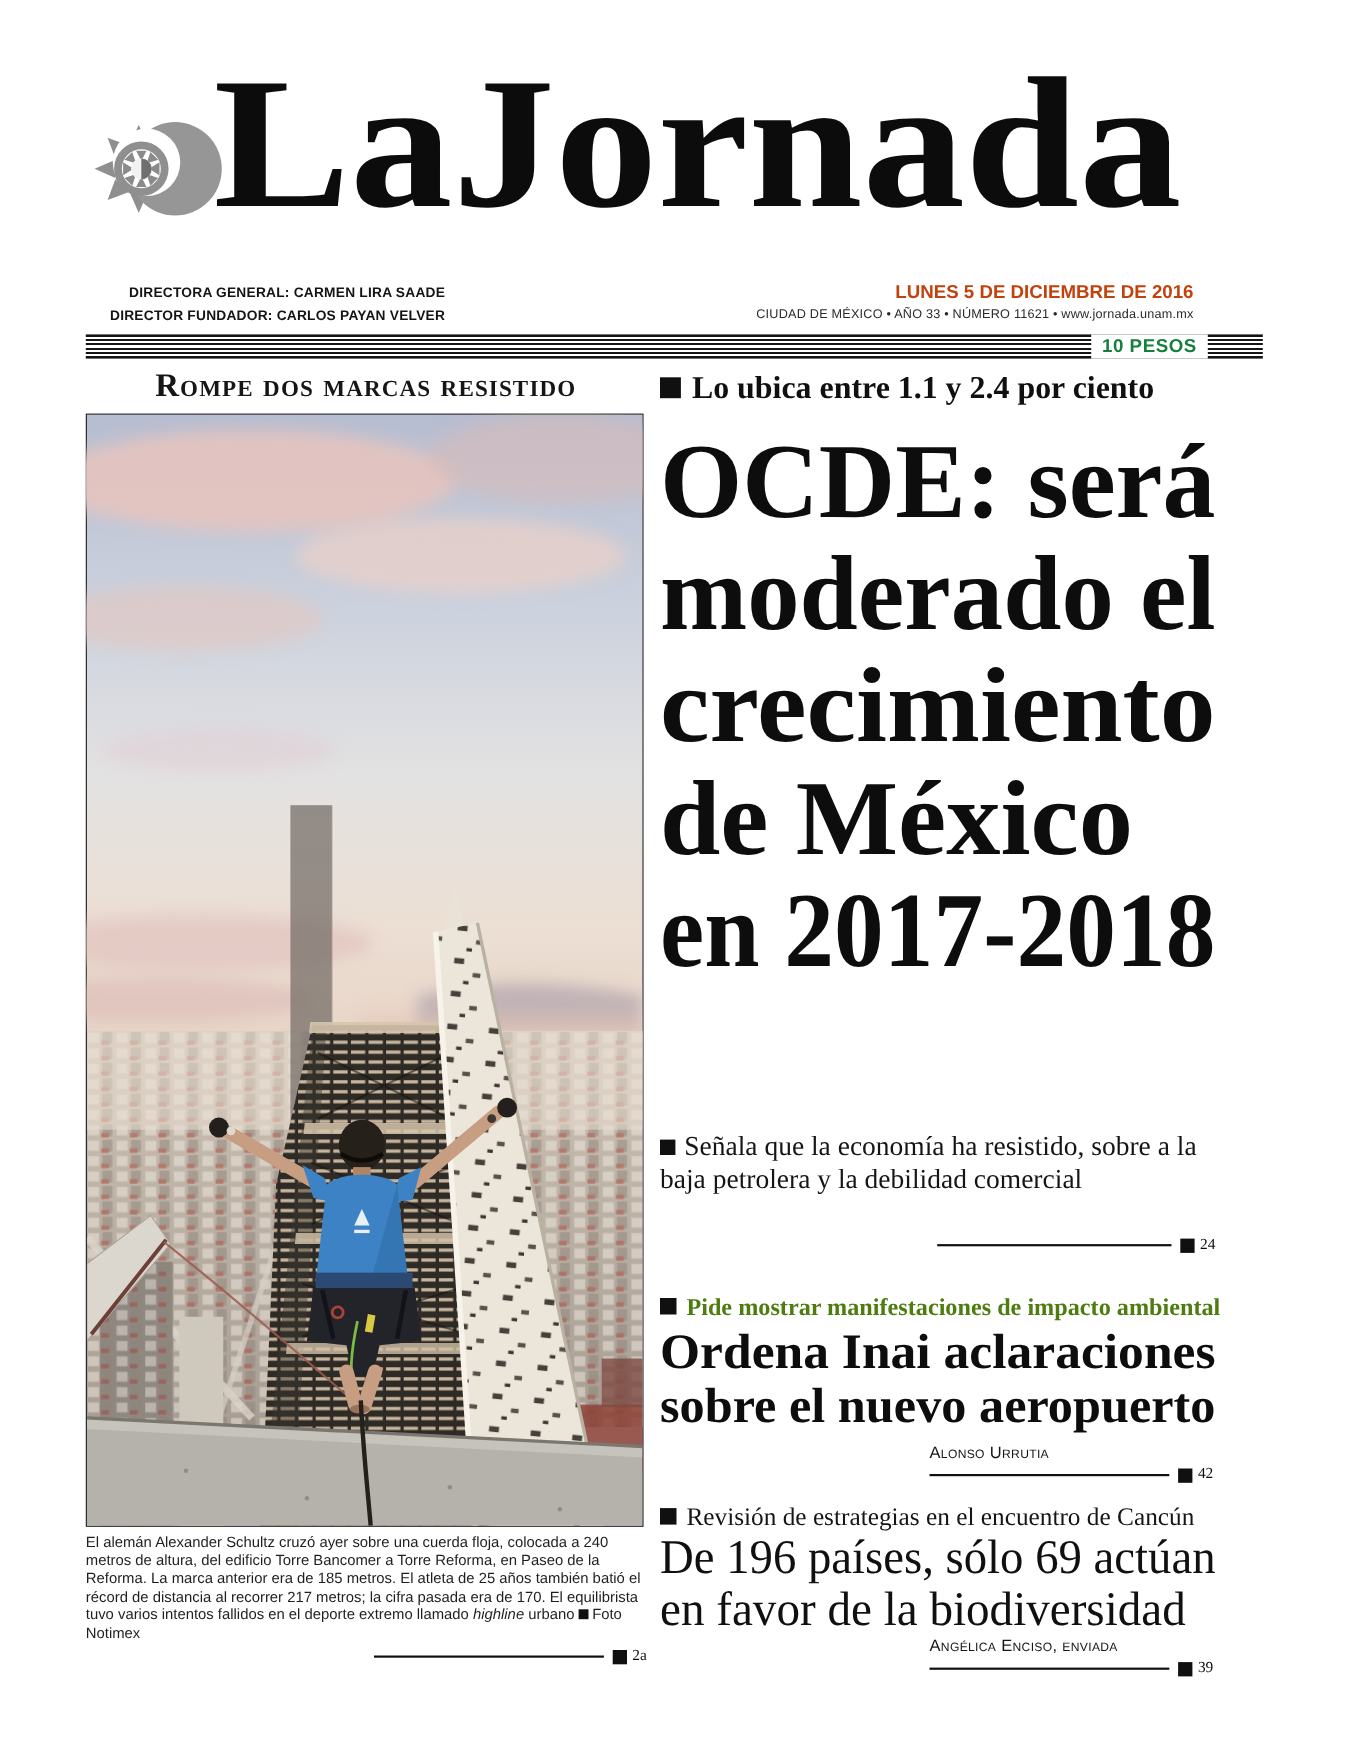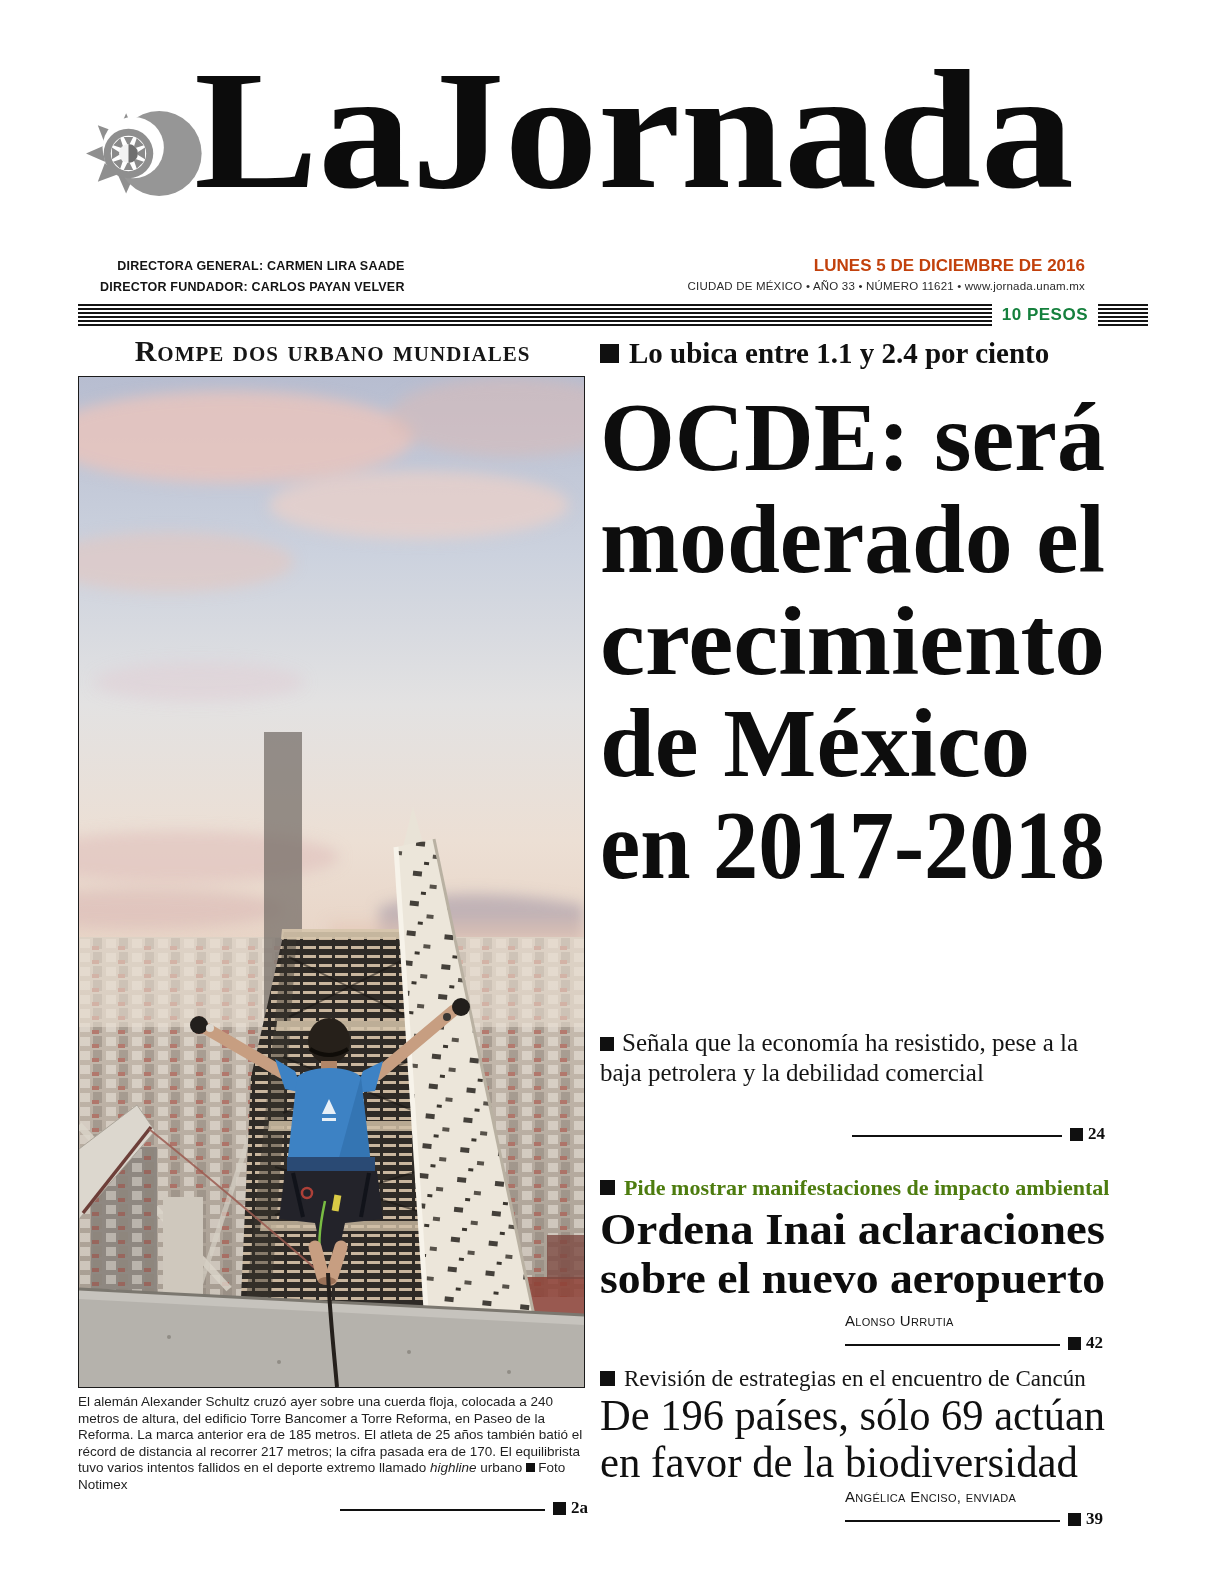--- a/index.html
+++ b/index.html
@@ -36,21 +36,21 @@
   .h2-svg text{font-family:"Liberation Serif",serif;font-weight:bold;font-size:45px;fill:#0d0d0d;}
   .kicker3{position:absolute;left:600px;top:1366px;width:515px;font-size:23px;color:#151515;}
   .h3-svg{position:absolute;left:598px;top:1394px;}
   .h3-svg text{font-family:"Liberation Serif",serif;font-size:44px;fill:#101010;}
   
   .byline-block{position:absolute;left:845px;width:258px;}
   .byline{font-family:"Liberation Sans",sans-serif;font-variant:small-caps;font-size:15px;
           letter-spacing:.3px;color:#161616;margin-bottom:4px;}
   .refrow{display:flex;align-items:center;}
   .refline{flex:1;height:2px;background:#101010;align-self:flex-end;margin-bottom:7px;}
-  .refnum{font-weight:bold;font-size:17px;margin-left:5px;color:#0e0e0e;}
+  .refnum{font-weight:normal;font-size:14px;margin-left:5px;color:#0e0e0e;}
   .sq{display:inline-block;background:#101010;}
   .sq-ref{width:13px;height:13px;margin-left:8px;}
   .sq-k1{width:19px;height:19px;margin-right:10px;}
   .sq-par{width:14px;height:14px;margin-right:8px;}
   .sq-k2{width:15px;height:15px;margin-right:9px;}
   .sq-cap{width:9px;height:9px;margin:0 3px 0 4px;}
   .pageref{position:absolute;display:flex;align-items:center;}
   .pr-24{left:852px;top:1124px;width:253px;}
   .pr-2a{left:340px;top:1498px;width:248px;}
 </style>
@@ -101,21 +101,21 @@
 
   <div class="dateline">
     <div class="date">LUNES 5 DE DICIEMBRE DE 2016</div>
     <div class="issue">CIUDAD DE MÉXICO • AÑO 33 • NÚMERO 11621 • www.jornada.unam.mx</div>
   </div>
 
   <div class="rules-band">
     <span class="price">10 PESOS</span>
   </div>
 
-  <div class="photo-kicker">Rompe dos urbano mundiales</div>
+  <div class="photo-kicker">Rompe dos marcas resistido</div>
 
   <div class="photo-frame">
     <svg viewBox="0 0 505 1010" width="505" height="1010">
       <defs>
         <linearGradient id="sky" x1="0" y1="0" x2="0" y2="1">
           <stop offset="0" stop-color="#b7bdd0"></stop>
             <stop offset=".3" stop-color="#ccd2de"></stop>
           <stop offset=".55" stop-color="#e3e2e2"></stop>
             <stop offset=".78" stop-color="#ecdfd4"></stop>
           <stop offset="1" stop-color="#e7d2c3"></stop>
@@ -261,21 +261,21 @@
 
   <svg class="h1-svg" width="515" height="520">
     <text x="2" y="80" textLength="505" lengthAdjust="spacingAndGlyphs">OCDE: será</text>
     <text x="2" y="182" textLength="505" lengthAdjust="spacingAndGlyphs">moderado el</text>
     <text x="2" y="284" textLength="505" lengthAdjust="spacingAndGlyphs">crecimiento</text>
     <text x="2" y="386" textLength="430" lengthAdjust="spacingAndGlyphs">de México</text>
     <text x="2" y="488" textLength="505" lengthAdjust="spacingAndGlyphs">en 2017-2018</text>
   </svg>
 
   <div class="bullet-par" style="top:1028px">
-    <span class="sq sq-par"></span><span>Señala que la economía ha resistido, pese a la baja petrolera y la debilidad comercial</span>
+    <span class="sq sq-par"></span><span>Señala que la economía ha resistido, sobre a la baja petrolera y la debilidad comercial</span>
   </div>
 
   <div class="pageref pr-24">
     <span class="refline"></span>
     <span class="sq sq-ref"></span>
     <span class="refnum">24</span>
   </div>
 
   <div class="kicker2">
     <span class="sq sq-k2"></span><span>Pide mostrar manifestaciones de impacto ambiental</span>

